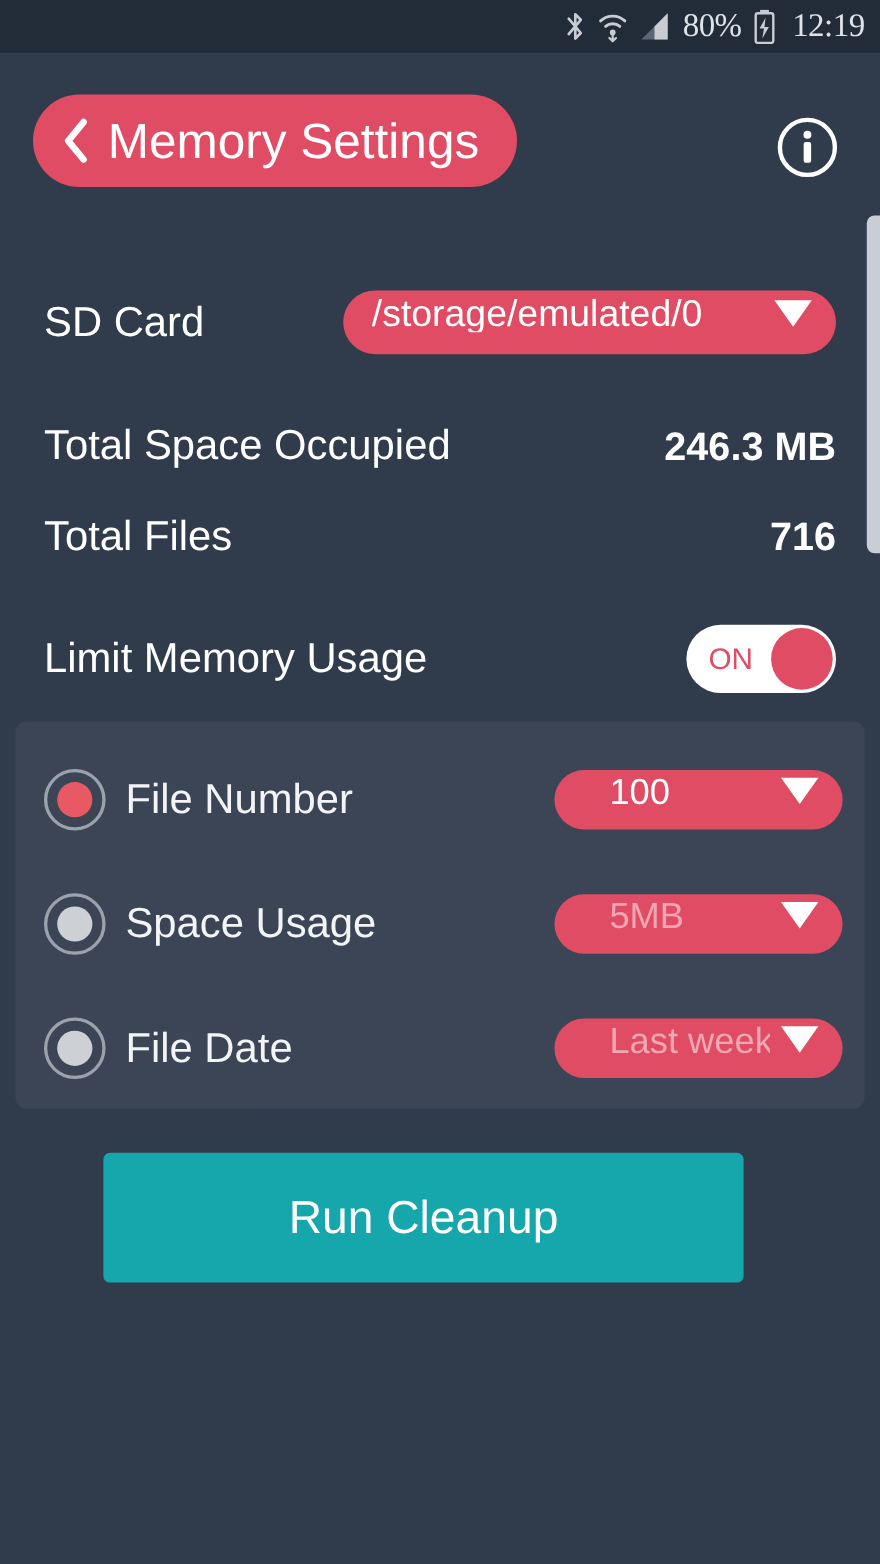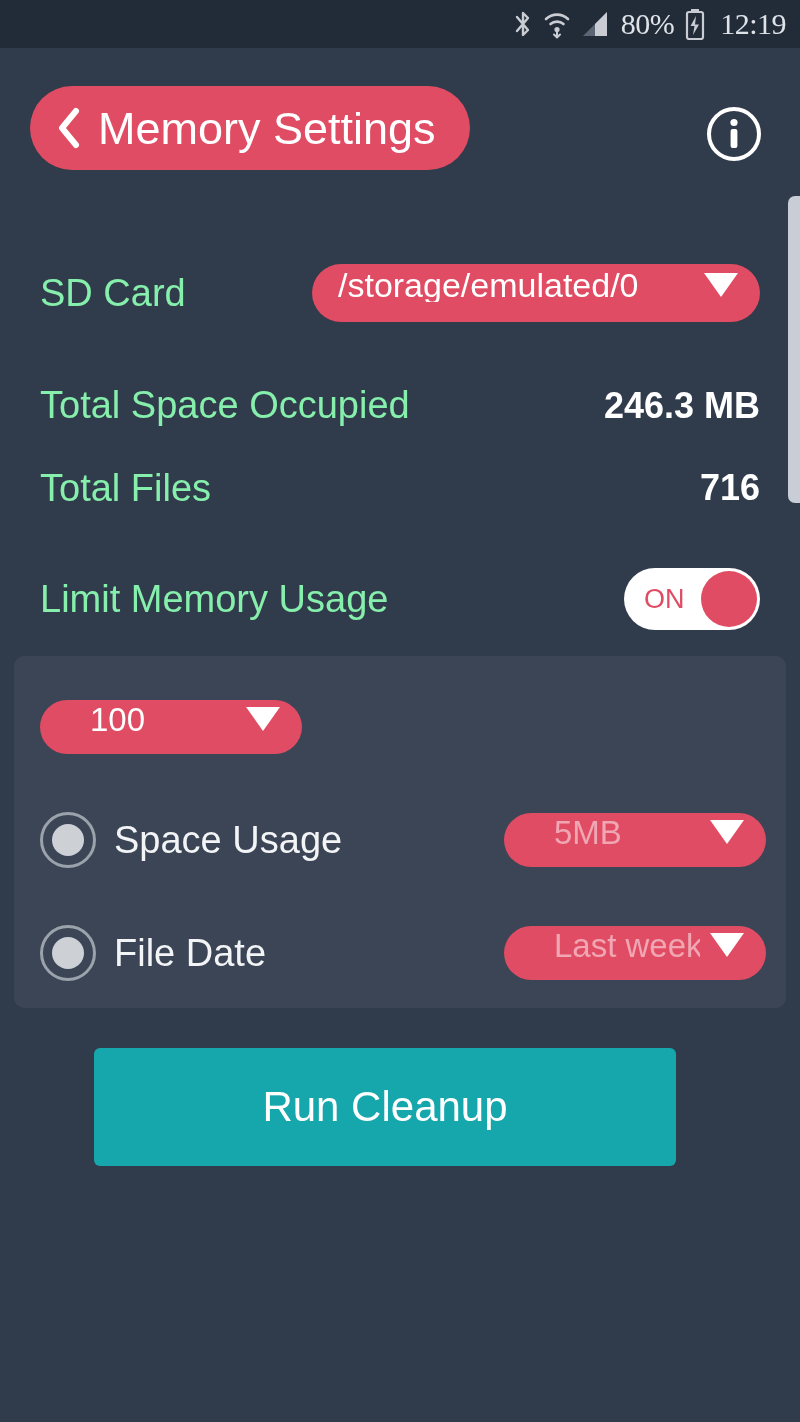--- a/index.html
+++ b/index.html
@@ -110,21 +110,21 @@
   
   .row {
     position: absolute;
     left: 40px;
     right: 40px;
     display: flex;
     align-items: center;
     justify-content: space-between;
   }
   .row-label {
-    color: #86efac;
+    color: #ffffff;
     font-size: 38px;
     line-height: 1;
     white-space: nowrap;
   }
   .row-value {
     color: #ffffff;
     font-size: 36px;
     font-weight: bold;
     line-height: 1;
     white-space: nowrap;
@@ -346,20 +346,26 @@
     <span class="row-label">Limit Memory Usage</span>
     <span class="toggle">
       <span class="toggle-text">ON</span>
       <span class="toggle-knob"></span>
     </span>
   </div>
 
   <div class="radio-panel">
 
     <div class="radio-row" style="top:36px;">
+      <span class="radio-left">
+        <span class="radio selected">
+          <span class="radio-dot"></span>
+        </span>
+        <span class="radio-label">File Number</span>
+      </span>
       <span class="dropdown small">
         <span class="dd-text">100</span>
         <span class="caret"></span>
       </span>
     </div>
 
     <div class="radio-row" style="top:149px;">
       <span class="radio-left">
         <span class="radio">
           <span class="radio-dot"></span>

